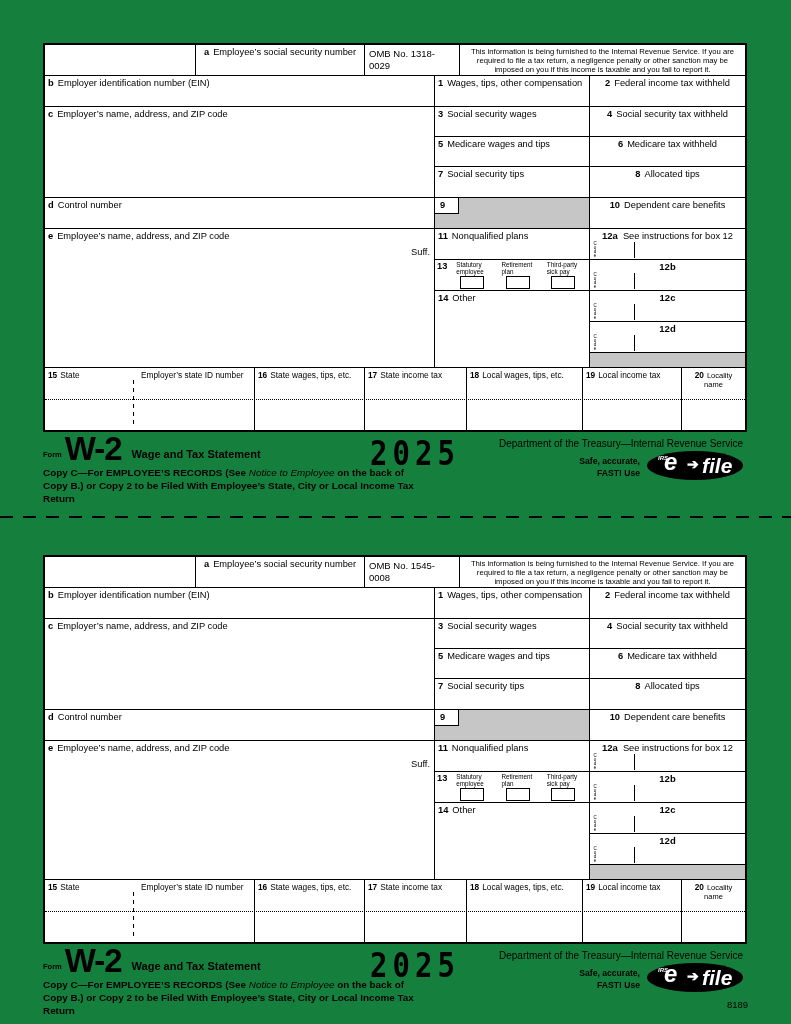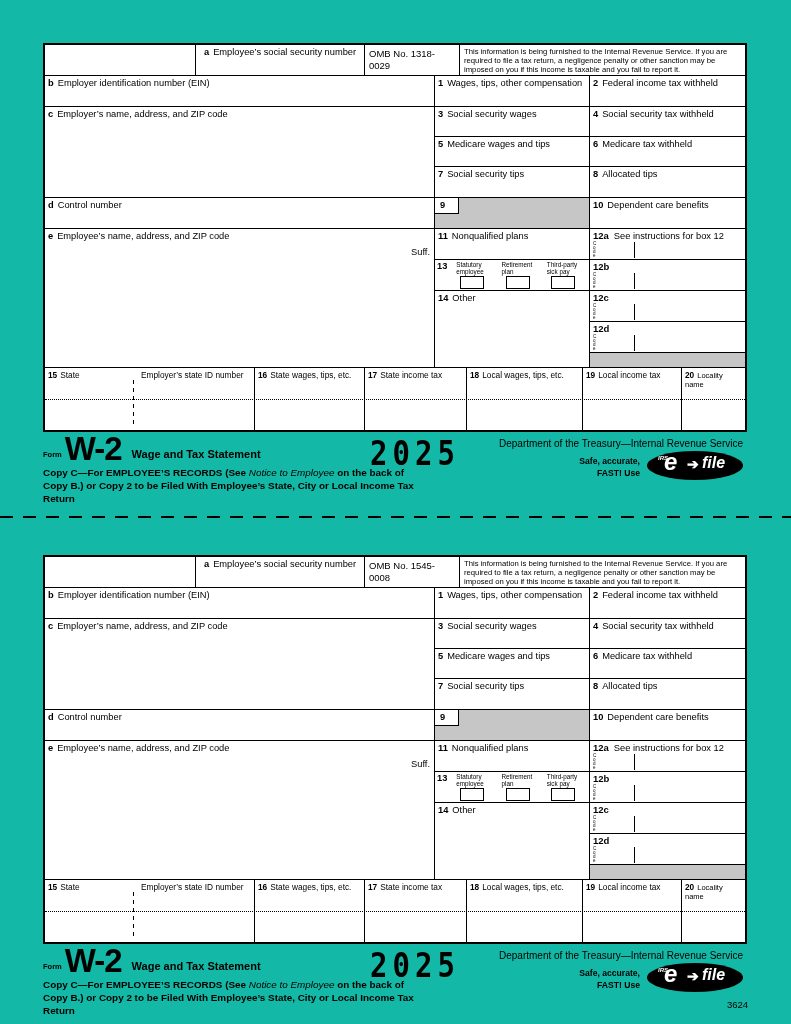--- a/index.html
+++ b/index.html
@@ -1,28 +1,28 @@
 <!DOCTYPE html>
 <html><head>
 <meta charset="utf-8">
 <style>
   * { margin:0; padding:0; box-sizing:content-box; }
   body { background:#ffffff; font-family:"Liberation Sans", sans-serif; color:#000; }
-  .page { position:relative; width:791px; height:1024px; background:#14b8a6; overflow:hidden; }
+  .page { position:relative; width:791px; height:1024px; background:#15803d; overflow:hidden; }
 
   .form-slot { position:absolute; left:43px; width:710px; height:512px; }
   #slot-0 { top:43px; }
   #slot-1 { top:555px; }
 
   .w2 { position:relative; width:704px; height:512px; }
   .grid { position:absolute; left:0; top:0; width:700px; height:385px; border:2px solid #000; background:#fff; }
 
   .cell { position:absolute; box-sizing:border-box; border-right:1px solid #000; border-bottom:1px solid #000;
           padding:2px 3px; font-size:9.3px; line-height:1.25; background:#fff; }
-  .cell.er { border-right:none; }
+  .cell.er { border-right:none;text-align:center; }
   .cell.eb { border-bottom:none; }
   .cell.gray { background:#c6c6c6; }
   .bn { font-weight:bold; margin-right:4px; }
   .suff { position:absolute; right:4px; top:18px; font-size:9.3px; }
   .omb { display:flex; align-items:flex-end; padding:3px 4px; font-size:9.5px; }
   .notice { font-size:7.7px; line-height:1.2; padding:2px 4px; }
 
   .n9 { position:absolute; left:0; top:0; width:24px; height:16px; background:#fff;
         border-right:1px solid #000; border-bottom:1px solid #000; font-weight:bold;
         padding:2px 0 0 5px; box-sizing:border-box; font-size:9.3px; }
@@ -56,21 +56,21 @@
             font-weight:bold; font-size:29px; letter-spacing:5px; transform:scaleY(1.18); transform-origin:top left; }
   .f-dept { position:absolute; right:0; top:3px; font-size:10px; }
   .f-safe { position:absolute; right:103px; top:21px; text-align:right; font-size:8.6px; font-weight:bold; line-height:1.35; }
   .f-copy { position:absolute; left:0; top:31px; width:382px; font-size:9.9px; font-weight:bold; line-height:1.32; }
   .f-copy i { font-weight:normal; }
 
   .efile { position:absolute; right:0; top:16px; width:96px; height:29px; background:#000; border-radius:50%; color:#fff; }
   .ef-irs { position:absolute; left:11px; top:4px; font-size:6px; font-weight:bold; font-style:italic; }
   .ef-e { position:absolute; left:17px; top:-3px; font-size:24px; font-weight:bold; font-style:italic; }
   .ef-arrow { position:absolute; left:40px; top:5px; font-size:14px; font-weight:bold; }
-  .ef-file { position:absolute; left:55px; top:3px; font-size:16px; font-weight:bold; font-style:italic; }
+  .ef-file { position:absolute; left:55px; top:3px; font-size:21px; font-weight:bold; font-style:italic; }
 
   .separator { position:absolute; left:0; top:516px; width:791px; height:2px;
                background:repeating-linear-gradient(90deg,#000 0 13px,transparent 13px 23px); }
   .page-code { position:absolute; left:727px; top:999px; font-size:9.5px; }
 </style>
 </head>
 <body>
 
 <div class="page">
   <div class="form-slot" id="slot-0">
@@ -369,14 +369,14 @@
         <span class="ef-e">e</span>
         <span class="ef-arrow">➔</span>
         <span class="ef-file">file</span>
       </div>
       <div class="f-copy">
         <span>Copy C—For EMPLOYEE’S RECORDS (See </span><i>Notice to Employee</i><span> on the back of Copy B.) or Copy 2 to be Filed With Employee’s State, City or Local Income Tax Return</span>
       </div>
     </div>
   </div>
 </div>
-  <div class="page-code">3624</div>
+  <div class="page-code">8189</div>
 </div>
 
 </body></html>

